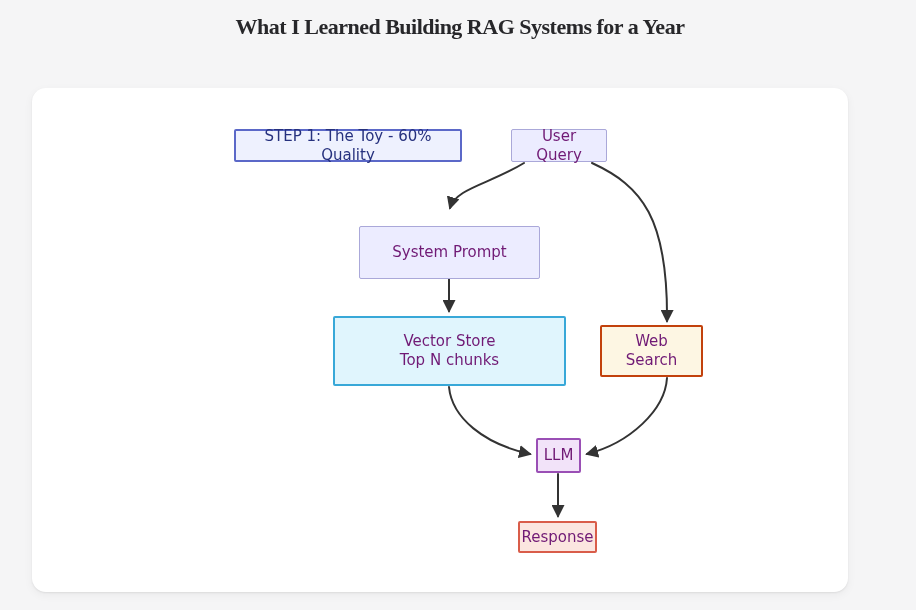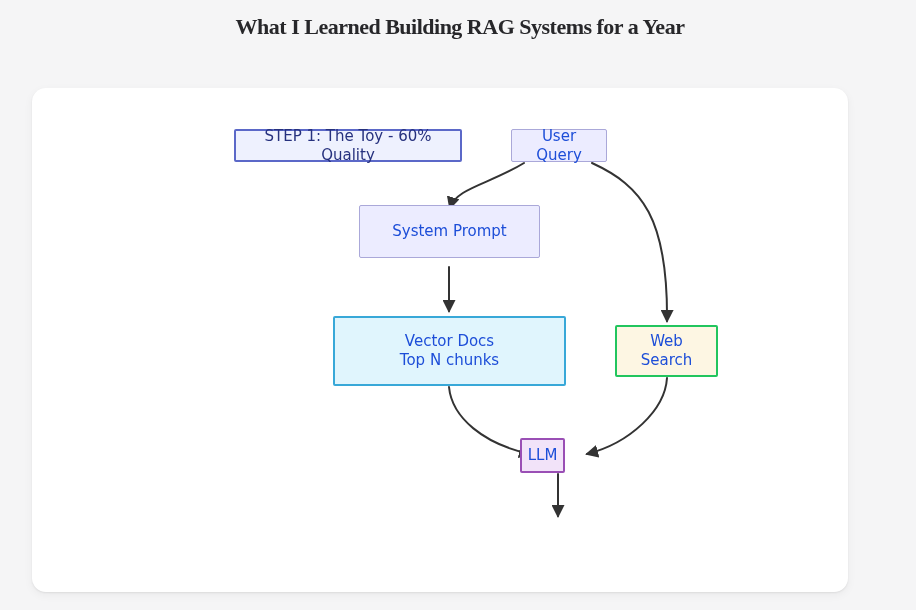--- a/index.html
+++ b/index.html
@@ -37,47 +37,47 @@
   }
   .node {
     position: absolute;
     display: flex;
     flex-direction: column;
     align-items: center;
     justify-content: center;
     text-align: center;
     font-size: 15px;
     line-height: 19px;
-    color: #1d4ed8;
+    color: #701a75;
     border-radius: 2px;
     padding: 2px 6px;
   }
   .node-step1 {
     left: 202px; top: 41px; width: 228px; height: 33px;
     background: #eef1fe; border: 2px solid #5b68c8;
     color: #26317e;
   }
   .node-user-query {
     left: 479px; top: 41px; width: 96px; height: 33px;
     background: #ececff; border: 1px solid #aaa8d9;
   }
   .node-system-prompt {
-    left: 327px; top: 117px; width: 181px; height: 53px;
+    left: 327px; top: 138px; width: 181px; height: 53px;
     background: #ececff; border: 1px solid #aaa8d9;
   }
   .node-vector-store {
     left: 301px; top: 228px; width: 233px; height: 70px;
     background: #e0f5fd; border: 2px solid #38a8d8;
   }
   .node-web-search {
-    left: 583px; top: 237px; width: 103px; height: 52px;
-    background: #fdf6e3; border: 2px solid #22c55e;
+    left: 568px; top: 237px; width: 103px; height: 52px;
+    background: #fdf6e3; border: 2px solid #c2410c;
   }
   .node-llm {
-    left: 488px; top: 350px; width: 45px; height: 35px;
+    left: 504px; top: 350px; width: 45px; height: 35px;
     background: #f2e3f9; border: 2px solid #9a4fb5;
   }
   .node-response {
     left: 486px; top: 433px; width: 79px; height: 32px;
     background: #fbe6e0; border: 2px solid #d95d4a;
   }
 </style>
 </head>
 <body>
 
@@ -107,26 +107,29 @@
 
   <div class="node node-user-query">
     <span>User Query</span>
   </div>
 
   <div class="node node-system-prompt">
     <span>System Prompt</span>
   </div>
 
   <div class="node node-vector-store">
-    <span>Vector Docs</span>
+    <span>Vector Store</span>
     <span>Top N chunks</span>
   </div>
 
   <div class="node node-web-search">
     <span>Web Search</span>
   </div>
 
   <div class="node node-llm">
     <span>LLM</span>
   </div>
 
+  <div class="node node-response">
+    <span>Response</span>
+  </div>
 
 </div>
 
 </body></html>

